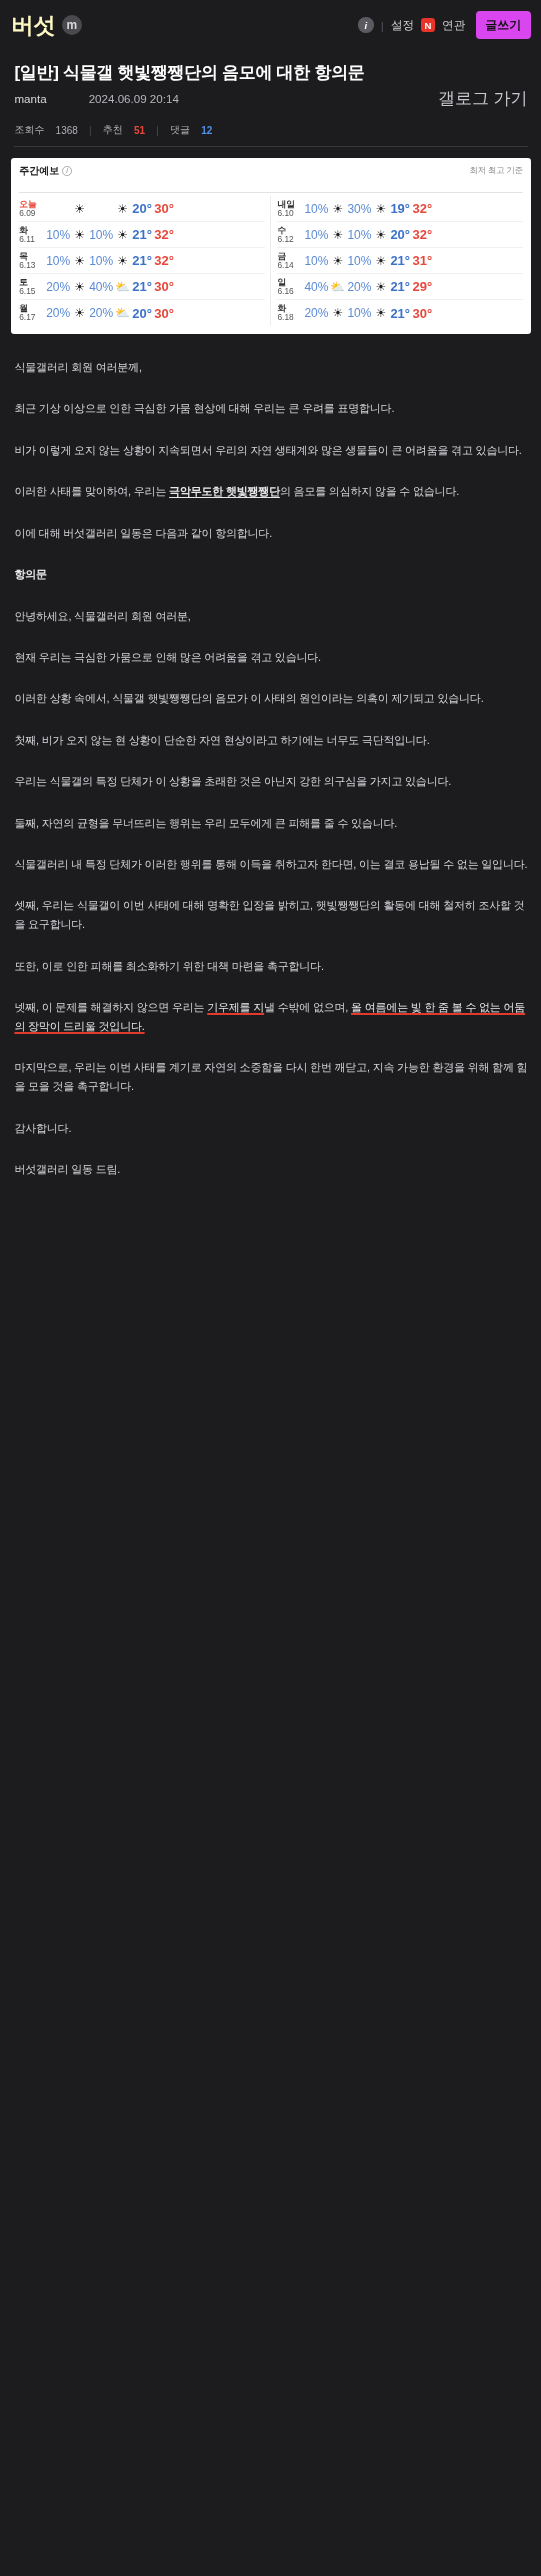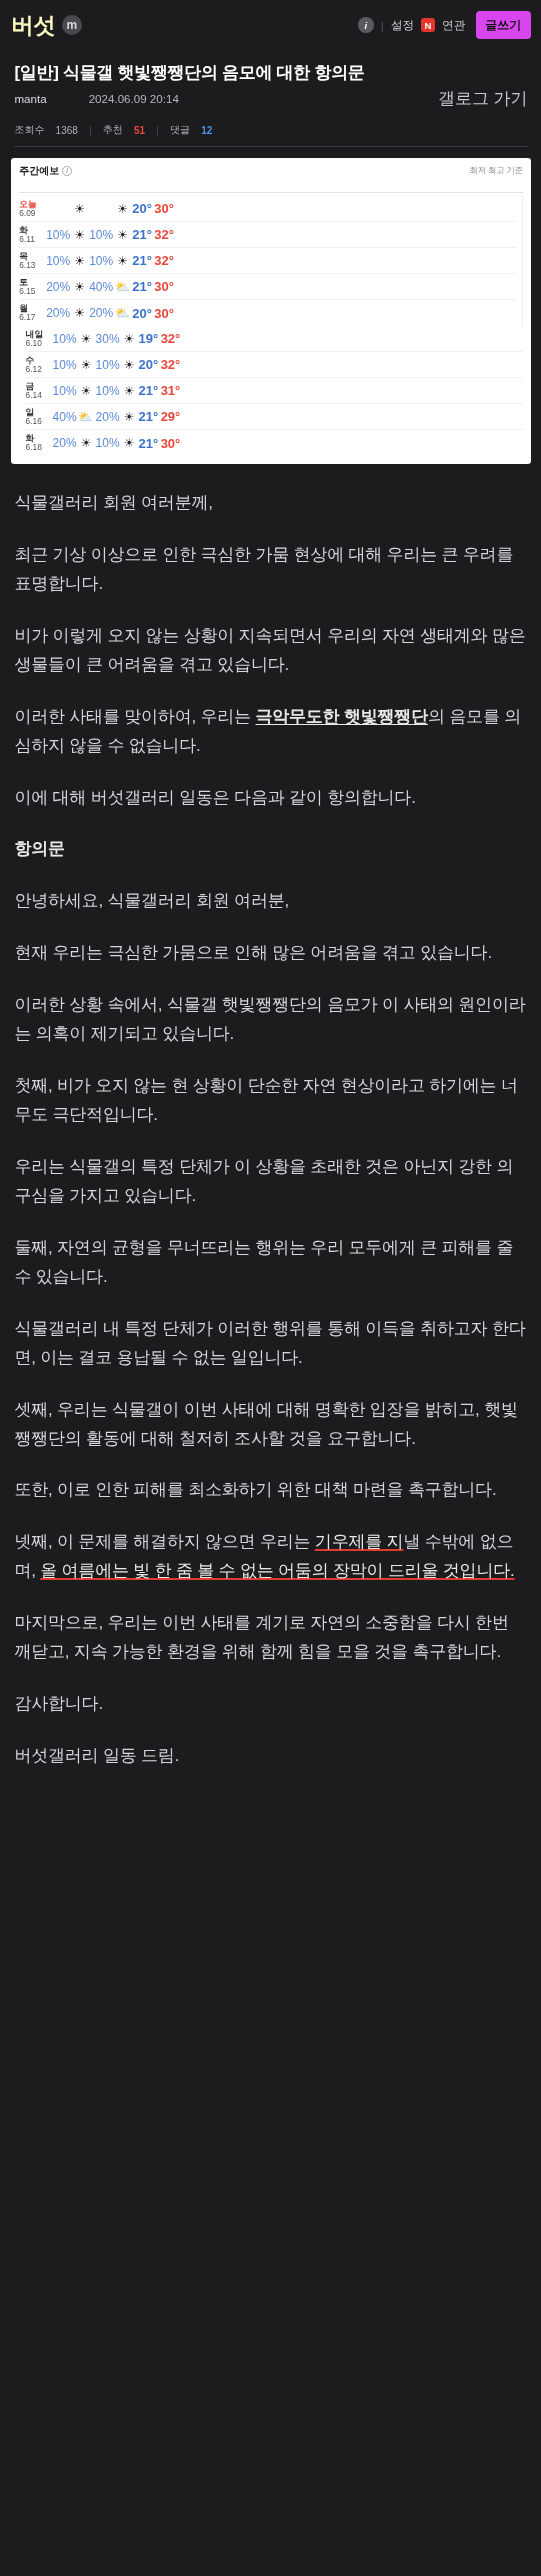--- a/index.html
+++ b/index.html
@@ -168,21 +168,20 @@
   .weather-legend {
     margin-left: auto;
     font-size: 8.4px;
     color: #888;
     letter-spacing: -0.2px;
   }
   .weather-grid {
     display: flex;
     gap: 0;
     padding-top: 3.2px;
-    flex-direction: column;
   }
   .wcol {
     flex: 1 1 50%;
     min-width: 0;
   }
   .wcol:first-child { border-right: 0.8px solid #ececec; padding-right: 4.8px; }
   .wcol:last-child { padding-left: 6.4px; }
   .wrow {
     display: flex;
     align-items: center;
@@ -214,21 +213,21 @@
     text-align: left;
     font-size: 13px;
     white-space: nowrap;
   }
   .tlow { color: #3c72c8; font-weight: bold; }
   .thigh { color: #e8483c; font-weight: bold; margin-left: 2.4px; }
 
   
   .content {
     padding: 24px 14.4px 48px 14.4px;
-    font-size: 17px;
+    font-size: 11px;
     line-height: 1.72;
     color: #d6d6db;
     letter-spacing: -0.2px;
   }
   .content p {
     margin: 0 0 22.5px 0;
   }
   .hl-strong {
     color: #e8e8ea;
     font-weight: bold;

